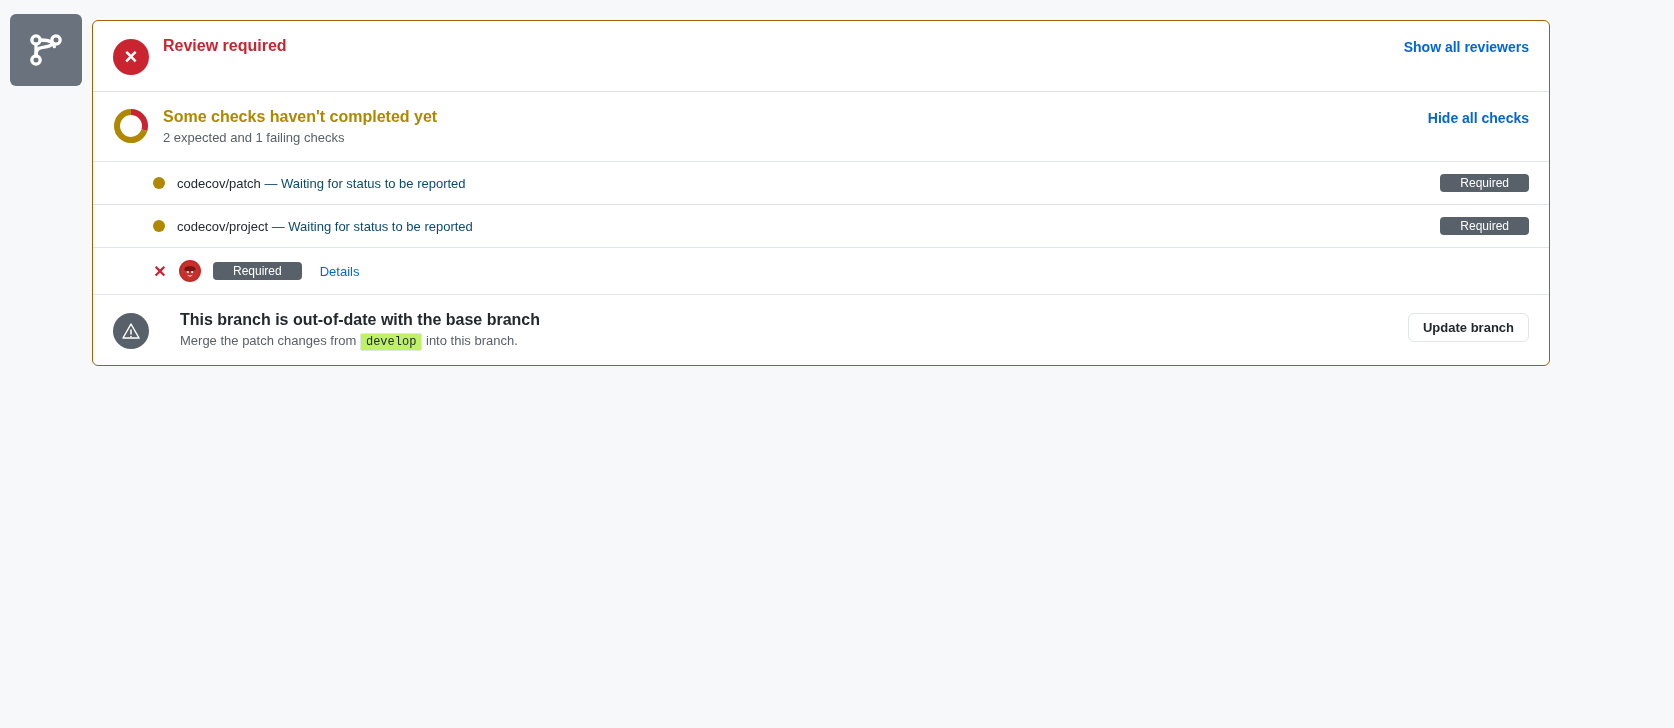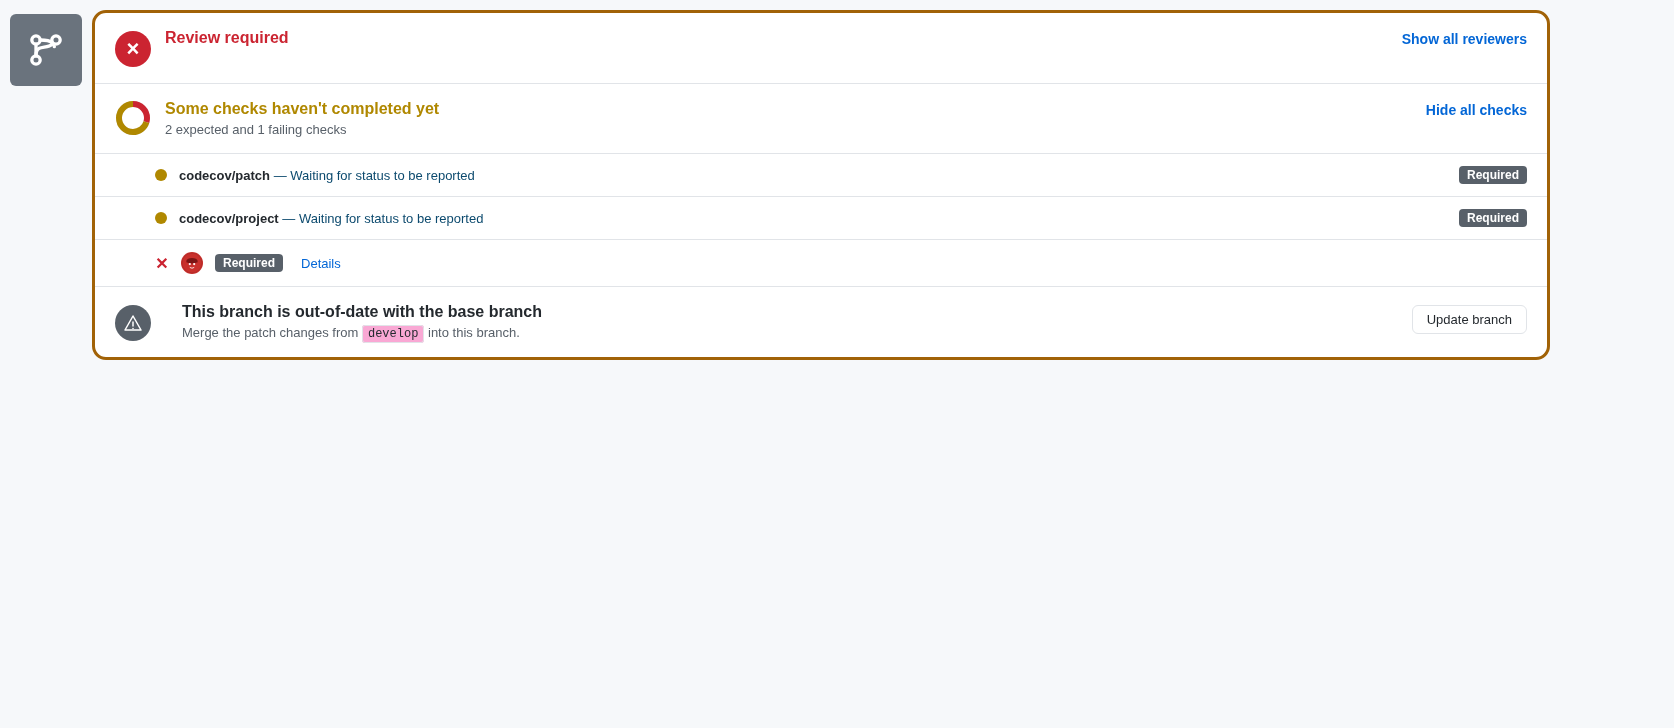--- a/index.html
+++ b/index.html
@@ -31,24 +31,25 @@
       flex-shrink: 0;
       margin-right: 10px;
       margin-top: 4px;
     }
     .sidebar-icon svg {
       width: 40px;
       height: 40px;
     }
     .main-panel {
       flex: 1;
-      border: 3px solid #a16207;
-      border-radius: 14px;
+      border: 1px solid #a16207;
+      border-radius: 6px;
       background: #fff;
       overflow: hidden;
+      margin-top: 10px;
     }
     .section {
       padding: 16px 20px;
       border-bottom: 1px solid #e1e4e8;
       display: flex;
       align-items: flex-start;
       gap: 14px;
       position: relative;
     }
     .section:last-child {
@@ -131,31 +132,31 @@
       display: flex;
       align-items: center;
       justify-content: center;
     }
     .check-text {
       flex: 1;
       font-size: 13px;
       color: #24292e;
     }
     .check-text strong {
-      font-weight: 700;
+      font-weight: 400;
     }
     .check-text .muted {
       color: #0c4a6e;
     }
     .required-badge {
       background: #586069;
       color: #fff;
       font-size: 12px;
-      font-weight: 700;
-      padding: 2px 8px;
+      font-weight: 400;
+      padding: 2px 20px;
       border-radius: 4px;
       white-space: nowrap;
     }
     .details-link {
       color: #0366d6;
       text-decoration: none;
       font-size: 13px;
       margin-left: 6px;
     }
     
@@ -170,35 +171,35 @@
       flex-shrink: 0;
       margin-top: 2px;
     }
     .section-title-dark {
       font-size: 16px;
       font-weight: 600;
       color: #24292e;
       margin-bottom: 4px;
     }
     .code-inline {
-      background: #f9a8d4;
+      background: #bef264;
       border: 1px solid #e1e4e8;
       border-radius: 3px;
       padding: 1px 5px;
       font-family: "SFMono-Regular", Consolas, "Liberation Mono", Menlo, monospace;
       font-size: 12px;
       color: #24292e;
     }
     .update-branch-btn {
       background: #fff;
       border: 1px solid #e1e4e8;
       border-radius: 6px;
       padding: 6px 14px;
       font-size: 13px;
-      font-weight: 400;
+      font-weight: 700;
       color: #24292e;
       cursor: pointer;
       white-space: nowrap;
     }
     
     .donut-svg {
       width: 36px;
       height: 36px;
     }
   </style>

